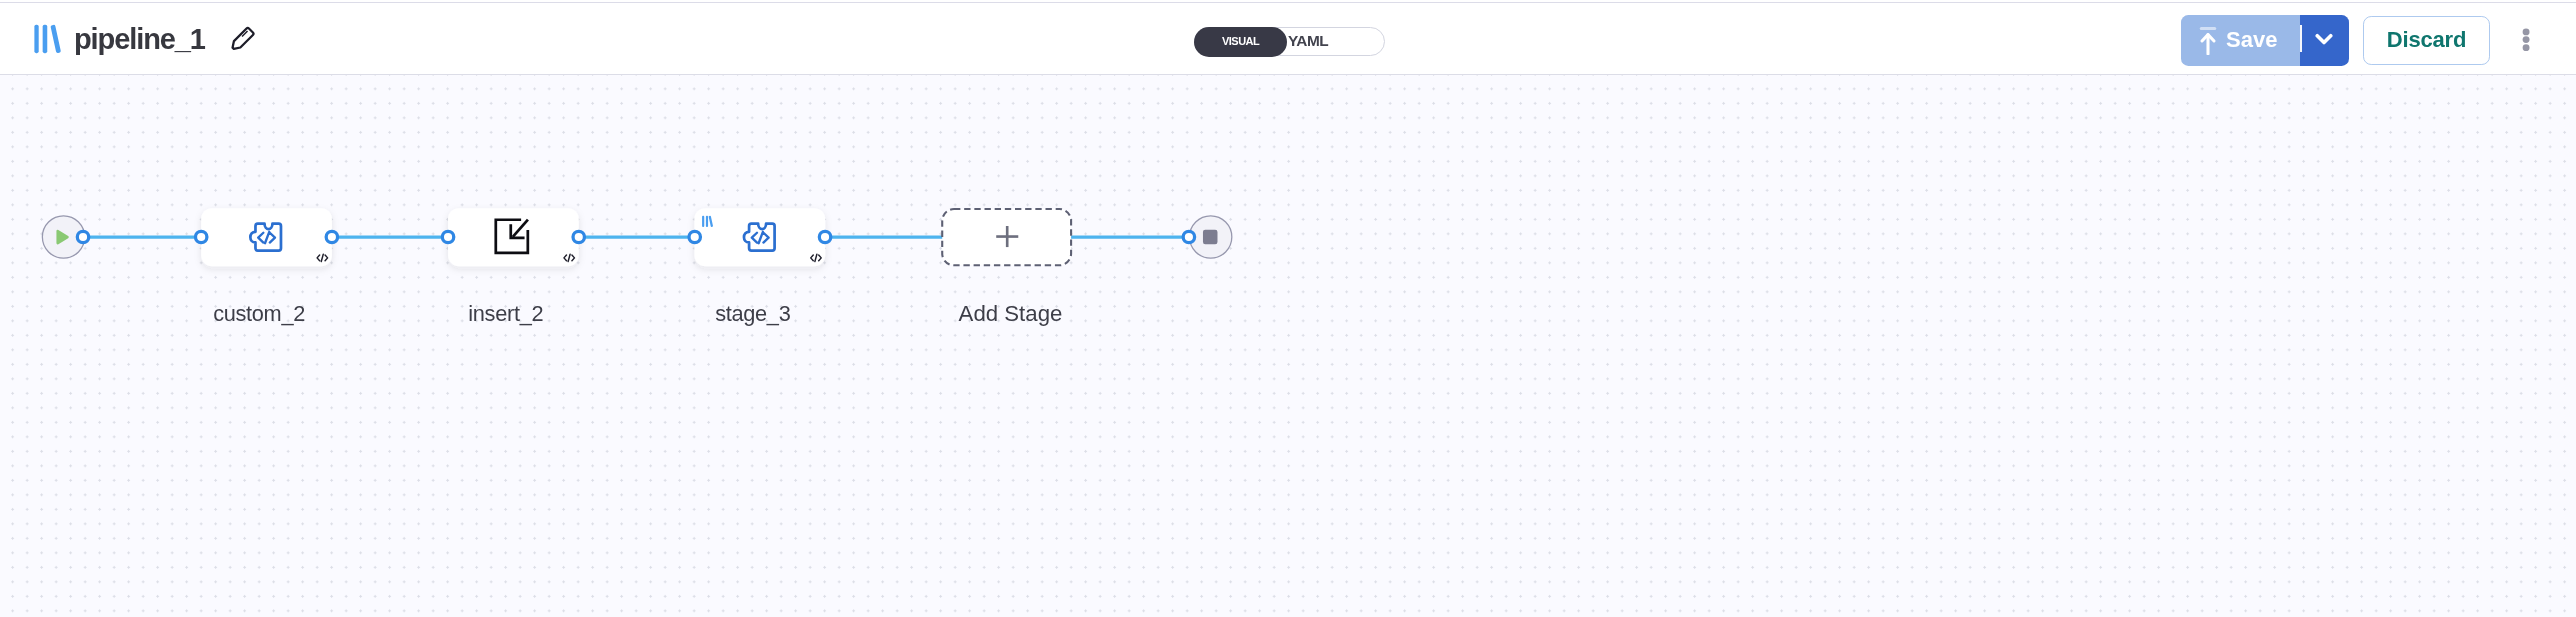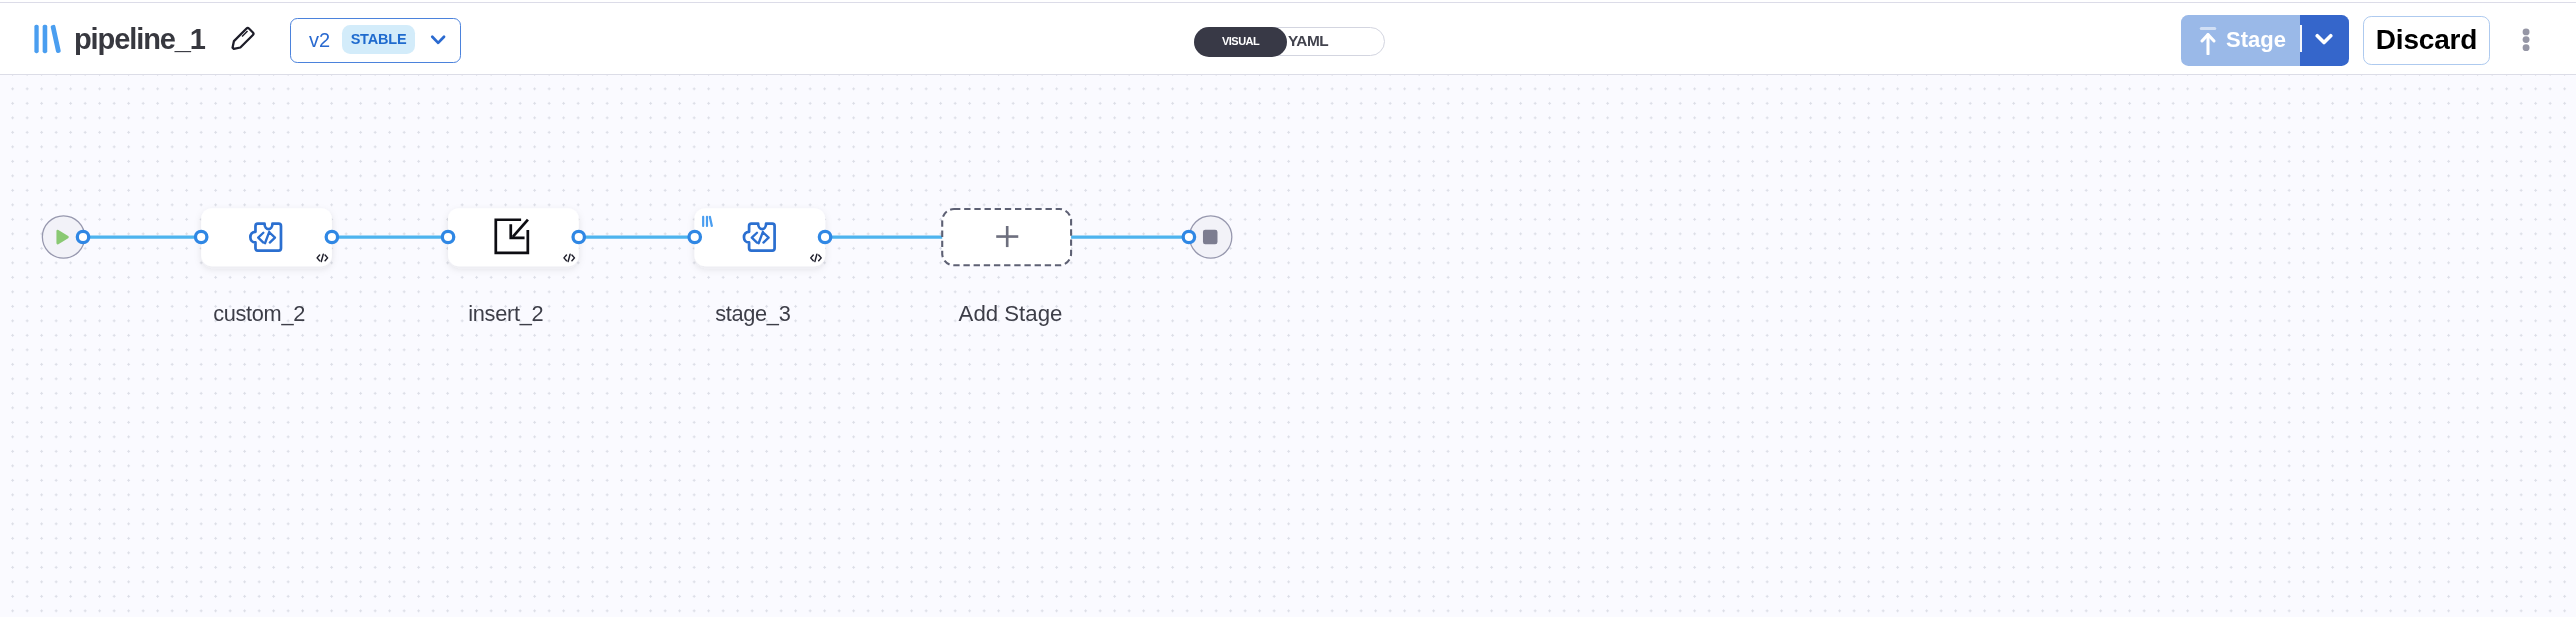--- a/index.html
+++ b/index.html
@@ -31,21 +31,21 @@
     color:#42434e; font-size:15.4px; font-weight:700; letter-spacing:-0.5px; line-height:26px; }
   .save { position:absolute; left:2181px; top:15.4px; width:168px; height:51px;
     border-radius:7.3px; overflow:hidden; }
   .savemain { position:absolute; left:0; top:0; width:119px; height:51px; background:#9ab9e8; }
   .savetxt { position:absolute; left:45px; top:13.4px; font-size:22px; font-weight:700;
     color:#fff; line-height:1; }
   .savesub { position:absolute; left:119px; top:0; width:49px; height:51px; background:#3566cb; }
   .savediv { position:absolute; left:119px; top:10px; width:1.8px; height:27px; background:rgba(255,255,255,0.95); }
   .discard { position:absolute; left:2363px; top:16px; width:127px; height:49px;
     background:#fff; border:1.8px solid #aecaef; border-radius:8.2px; text-align:center; }
-  .discardtxt { font-size:28px; font-weight:700; color:#000000; line-height:45px; letter-spacing:-0.2px;margin-top:28px; }
+  .discardtxt { font-size:22px; font-weight:700; color:#0f766e; line-height:45px; letter-spacing:-0.2px;margin-top:28px; }
   .hicon { position:absolute; }
   .headerwrap { position:absolute; left:0; top:0; width:2576px; height:75px; }
 </style>
 </head>
 <body>
 <div class="page">
   <div class="canvas"></div>
   <div class="header"></div>
   <div class="topline"></div>
   <div class="headerwrap">
@@ -56,39 +56,32 @@
       <rect x="22.25" y="1.9" width="5.3" height="31.6" rx="2" fill="#4a9ef0" transform="rotate(-12.3 24.9 17.75)"></rect>
     </svg>
     <div class="title">pipeline_1</div>
 
     <svg class="hicon" style="left:229px; top:24.5px;" width="29" height="29" viewBox="0 0 32 32">
       <g transform="translate(14.3,16) rotate(45)">
         <path d="M -5 -12.1 Q -5 -14 -3.1 -14 L 3.1 -14 Q 5 -14 5 -12.1 L 5 7.5 L 1 13.7 L -1 13.7 L -5 7.5 Z" fill="none" stroke="#1d1d29" stroke-width="2.5" stroke-linejoin="round"></path>
         <line x1="-2.3" y1="-11" x2="-2.3" y2="-2.5" stroke="#1d1d29" stroke-width="1.6"></line>
       </g>
     </svg>
-    <div class="v2btn">
-      <div class="v2txt">v2</div>
-      <div class="chip"><span class="chiptxt">STABLE</span></div>
-      <svg class="hicon" style="left:139px; top:15.4px;" width="16.3" height="12.7" viewBox="0 0 18 14">
-        <polyline points="2.5,3 9,9.8 15.5,3" fill="none" stroke="#2a6ad0" stroke-width="3" stroke-linecap="round" stroke-linejoin="round"></polyline>
-      </svg>
-    </div>
     <div class="toggle">
       <div class="tgdark">VISUAL</div>
       <div class="tgyaml">YAML</div>
     </div>
     <div class="save">
       <div class="savemain">
         <svg class="hicon" style="left:18px; top:11px;" width="18" height="29" viewBox="0 0 20 32">
           <line x1="2.5" y1="2.7" x2="17.5" y2="2.7" stroke="#fff" stroke-opacity="0.55" stroke-width="3.4" stroke-linecap="round"></line>
           <line x1="10" y1="9.5" x2="10" y2="31" stroke="#fff" stroke-width="3.4" stroke-linecap="round"></line>
           <polyline points="3.3,16.5 10,9.5 16.7,16.5" fill="none" stroke="#fff" stroke-width="3.4" stroke-linecap="round" stroke-linejoin="round"></polyline>
         </svg>
-        <div class="savetxt">Stage</div>
+        <div class="savetxt">Save</div>
       </div>
       <div class="savesub">
         <svg class="hicon" style="left:15.4px; top:18px;" width="18" height="14.5" viewBox="0 0 20 16">
           <polyline points="2.5,3 10,10.5 17.5,3" fill="none" stroke="#fff" stroke-width="4" stroke-linecap="round" stroke-linejoin="round"></polyline>
         </svg>
       </div>
       <div class="savediv"></div>
     </div>
     <div class="discard"><span class="discardtxt">Discard</span></div>
 

